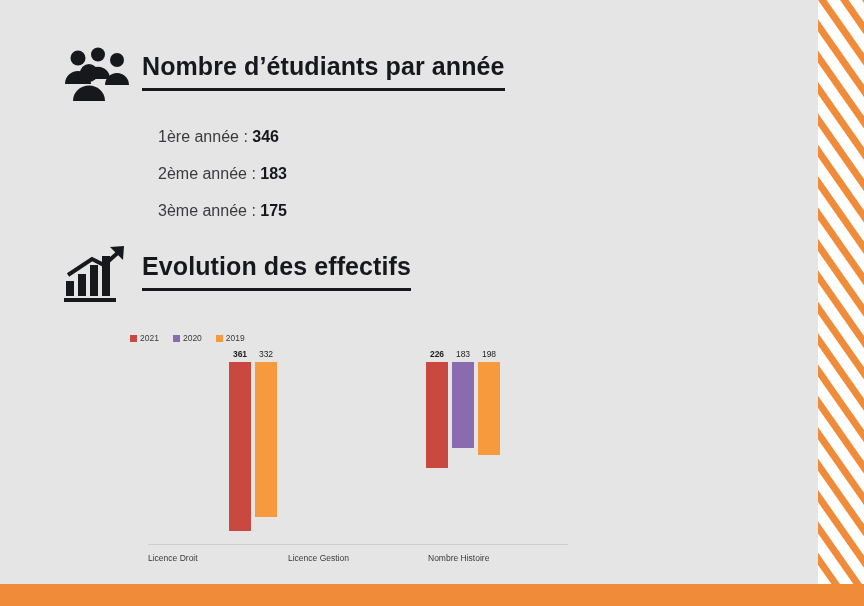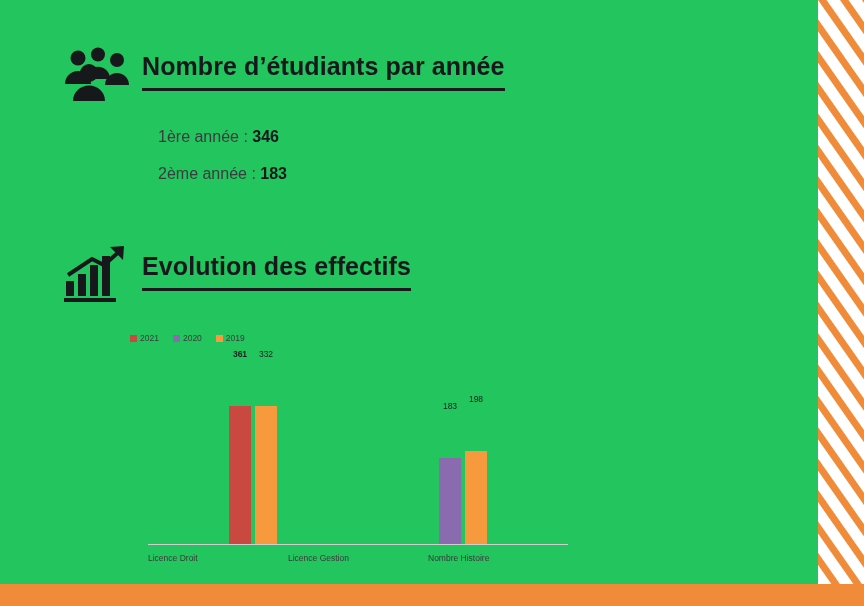--- a/index.html
+++ b/index.html
@@ -7,21 +7,21 @@
     width: 864px;
     height: 606px;
     overflow: hidden;
     background: #ffffff;
     font-family: "Liberation Sans", sans-serif;
   }
   #page {
     position: relative;
     width: 864px;
     height: 606px;
-    background: #22c55e;
+    background: #e5e5e5;
   }
 
   
   .stripe-band {
     position: absolute;
     top: 0;
     right: 0;
     width: 46px;
     height: 584px;
     overflow: hidden;
@@ -140,24 +140,22 @@
     display: flex;
     align-items: flex-end;
     justify-content: center;
     gap: 4px;
   }
   .bar-holder {
     position: relative;
     width: 22px;
     display: flex;
     flex-direction: column;
-    justify-content: flex-end;
     align-items: center;
     height: 100%;
-    gap: 44px;
   }
   .bar-value {
     font-size: 8.5px;
     color: #1d1d1f;
     margin-bottom: 3px;
     white-space: nowrap;
   }
   .bar-value.bold { font-weight: bold; }
   .bar {
     width: 22px;
@@ -219,20 +217,24 @@
 
     <div class="stud-list">
       <div class="stud-row">
         <span>1ère année :</span>
         <b>346</b>
       </div>
       <div class="stud-row">
         <span>2ème année :</span>
         <b>183</b>
       </div>
+      <div class="stud-row">
+        <span>3ème année :</span>
+        <b>175</b>
+      </div>
     </div>
   </div>
 
   <div class="section sec-evolution">
     <div class="sec-head">
       <div class="sec-icon">
         <svg width="70" height="60" viewBox="0 0 70 60">
           <g fill="#17181c">
             <rect x="4" y="36" width="8" height="15"></rect>
             <rect x="16" y="29" width="8" height="22"></rect>
@@ -281,20 +283,24 @@
             <div class="bar-holder">
               <div class="bar-value">332</div>
               <div class="bar" style="height:155px;background:#f79a3e"></div>
             </div>
           </div>
         </div>
 
         <div class="group">
           <div class="bars">
             <div class="bar-holder">
+              <div class="bar-value bold">226</div>
+              <div class="bar" style="height:106px;background:#c9483f"></div>
+            </div>
+            <div class="bar-holder">
               <div class="bar-value">183</div>
               <div class="bar" style="height:86px;background:#8a6bb0"></div>
             </div>
             <div class="bar-holder">
               <div class="bar-value">198</div>
               <div class="bar" style="height:93px;background:#f79a3e"></div>
             </div>
           </div>
         </div>
 

